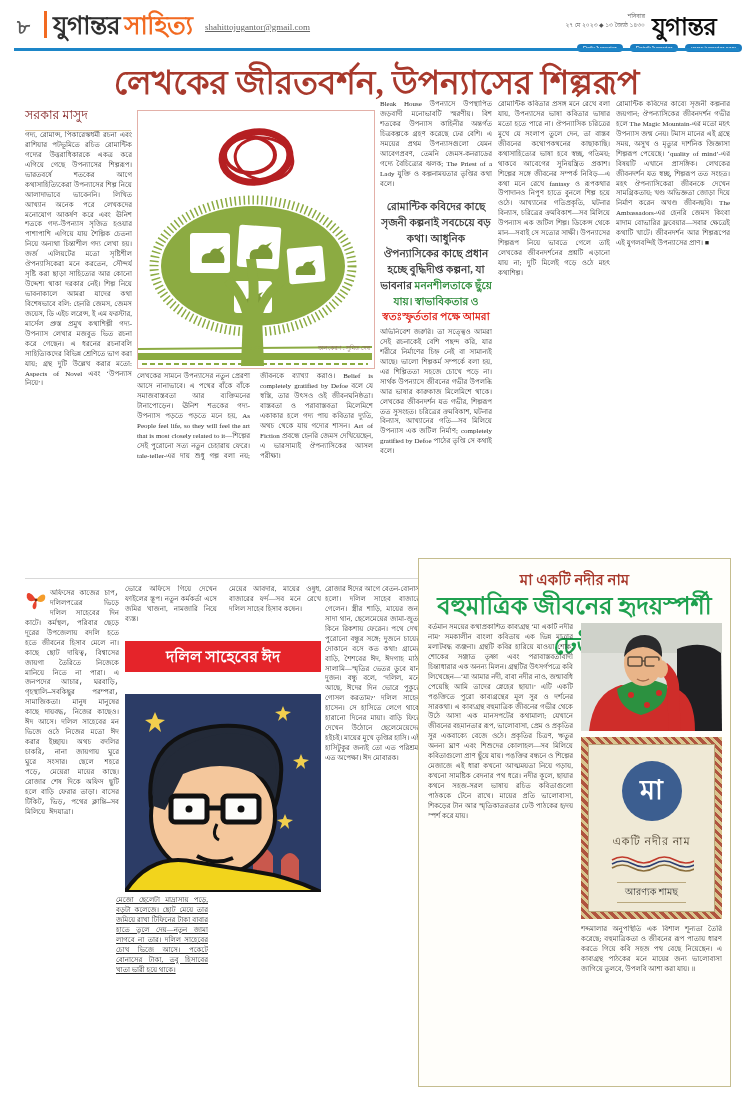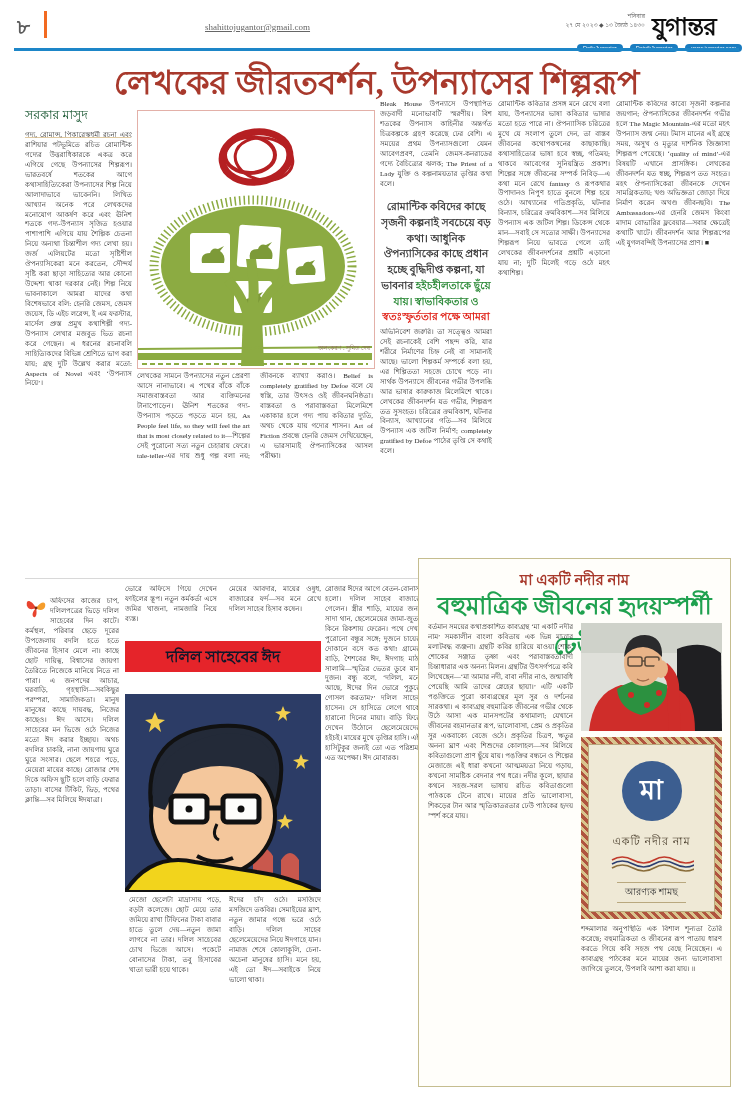--- a/index.html
+++ b/index.html
@@ -13,31 +13,31 @@
   .logo-black{font-size:25px;font-weight:900;color:#2f2f2f;letter-spacing:-0.5px;}
   .logo-orange{font-size:25px;font-weight:900;color:#f26a21;letter-spacing:-0.5px;}
   .email{font-size:9px;color:#666;}
   .masthead{font-size:24px;font-weight:900;color:#0e0e0e;letter-spacing:-0.5px;}
   .ed{font-size:6px;color:#555;text-align:right;line-height:1.5;}
   .badge{display:inline-block;background:#1a7cc0;color:#fff;font-size:5.5px;
          padding:1px 6px;border-radius:7px;margin-left:3px;font-family:"Liberation Sans",sans-serif;}
   .bluerule{height:3px;background:#1d86c8;}
   
   .headline{font-size:33px;font-weight:bold;color:#a8392c;text-align:center;white-space:nowrap;}
-  .byline{font-size:12.5px;color:#14532d;border-bottom:1px solid #e0c9a0;padding-bottom:11px;}
+  .byline{font-size:12.5px;color:#7f1d1d;border-bottom:1px solid #e0c9a0;padding-bottom:4px;}
   .imgbox{border:1px solid #e3b0a8;background:#fff;}
   .caption{position:absolute;right:4px;bottom:14px;font-size:6px;color:#8a6a5a;}
   .mid2{column-count:2;column-gap:10px;font-family:Liberation Serif, serif;}
   .pq{text-align:center;font-size:10.5px;line-height:1.5;font-weight:bold;}
   .pq .d{color:#3c3c3c;}
   .pq .g{color:#2e8b3a;}
   .pq .r{color:#e1251b;}
   
   .divider{height:1px;background:#d8d8d8;}
-  .storybanner{background:#e5242a;color:#0f172a;font-size:15.5px;font-weight:bold;
+  .storybanner{background:#e5242a;color:#ffffff;font-size:15.5px;font-weight:bold;
                text-align:center;line-height:31px;}
   .storybyline{font-size:11px;color:#222;text-align:center;}
   
   .revbox{border:1px solid #c5bd8f;background:#fffefa;}
   .rev-h1{font-size:15px;font-weight:bold;color:#a8392c;text-align:center;}
   .rev-h2{font-size:24px;font-weight:bold;color:#1fa14f;text-align:center;}
   .bookcover{background:#e9e2cb;border:7px solid transparent;
              border-image:repeating-linear-gradient(45deg,#b0543f 0 3px,#d9c48e 3px 6px) 7;
              box-sizing:border-box;display:flex;flex-direction:column;align-items:center;}
   .bookinner{width:100%;height:100%;border:1px solid #b9a87e;box-sizing:border-box;
@@ -47,20 +47,24 @@
   .booktitle{font-size:11px;color:#443826;letter-spacing:1px;margin-top:12px;}
   .bookauthor{font-size:9.5px;color:#333;margin-top:10px;border-top:1px solid #b9a87e;
               border-bottom:1px solid #b9a87e;padding:2px 8px;}
 </style>
 </head>
 <body>
 
 <div class="abs" style="left:0;top:0;width:753px;height:48px;">
   <div class="abs pageno" style="left:17px;top:12px;">৮</div>
   <div class="abs logobar" style="left:44px;top:11px;"></div>
+  <div class="abs" style="left:53px;top:6px;white-space:nowrap;">
+    <span class="logo-black">যুগান্তর</span>
+    <span class="logo-orange">সাহিত্য</span>
+  </div>
   <div class="abs email" style="left:205px;top:22px;text-decoration:underline;">shahittojugantor@gmail.com</div>
   <div class="abs ed" style="left:560px;top:12px;width:85px;">
     <div>শনিবার</div>
     <div>২৭ মে ২০২৩ ◆ ১৩ জ্যৈষ্ঠ ১৪৩০</div>
   </div>
   <div class="abs masthead" style="left:652px;top:8px;">যুগান্তর</div>
   <div class="abs" style="left:566px;top:36px;width:176px;text-align:right;white-space:nowrap;">
     <span class="badge">DailyJugantor</span>
     <span class="badge">DainikJugantor</span>
     <span class="badge">www.jugantor.com</span>
@@ -101,34 +105,34 @@
   <div class="caption">অলংকরণ : সুমিত দেব</div>
 </div>
 
 <div class="abs bt" style="left:25px;top:131px;width:107px;height:445px;">গদ্য, রোমান্স, পিকারেস্কধর্মী রচনা এবং রাশিয়ার পটভূমিতে রচিত রোমান্টিক গদ্যের উত্তরাধিকারকে একত্র করে এগিয়ে গেছে উপন্যাসের শিল্পরূপ। ভারতবর্ষে শতকের আগে কথাসাহিত্যিকেরা উপন্যাসের শিল্প নিয়ে আলাদাভাবে ভাবেননি। লিখিত আখ্যান অনেক পরে লেখকদের মনোযোগ আকর্ষণ করে এবং ঊনিশ শতকে গদ্য-উপন্যাস সৃজিত হওয়ার পাশাপাশি এগিয়ে যায় শৈল্পিক চেতনা নিয়ে অন্যথা চিন্তাশীল গদ্য লেখা হয়। জর্জ এলিয়টের মতো সৃষ্টিশীল ঔপন্যাসিকেরা মনে করতেন, সৌন্দর্য সৃষ্টি করা ছাড়া সাহিত্যের আর কোনো উদ্দেশ্য থাকা দরকার নেই। শিল্প নিয়ে ভাবনাকালে আমরা যাদের কথা বিশেষভাবে বলি: হেনরি জেমস, জেমস জয়েস, ডি এইচ লরেন্স, ই এম ফরস্টার, মার্সেল প্রুস্ত প্রমুখ কথাশিল্পী গদ্য-উপন্যাস লেখার মজবুত ভিত রচনা করে গেছেন। এ ধরনের রচনাবলি সাহিত্যিকদের বিভিন্ন শ্রেণিতে ভাগ করা যায়; গ্রন্থ দুটি উল্লেখ করার মতো: Aspects of Novel এবং ‘উপন্যাস নিয়ে’।</div>
 
 <div class="abs bt mid2" style="left:137px;top:372px;width:236px;height:204px;">লেখকের সামনে উপন্যাসের নতুন প্রেরণা আসে নানাভাবে। এ পথের বাঁকে বাঁকে সমাজবাস্তবতা আর ব্যক্তিমনের টানাপোড়েন। ঊনিশ শতকের গদ্য-উপন্যাস পড়তে পড়তে মনে হয়, As People feel life, so they will feel the art that is most closely related to it—শিল্পের সেই পুরোনো সত্য নতুন চেহারায় ফেরে। tale-teller-এর দায় শুধু গল্প বলা নয়; জীবনকে ব্যাখ্যা করাও। Belief is completely gratified by Defoe বলে যে স্বস্তি, তার উৎসও ওই জীবনঘনিষ্ঠতা। বাস্তবতা ও পরাবাস্তবতা মিলেমিশে একাকার হলে গদ্য পায় কবিতার দ্যুতি, অথচ থেকে যায় গদ্যের শাসন। Art of Fiction প্রবন্ধে হেনরি জেমস দেখিয়েছেন, এ ভারসাম্যই ঔপন্যাসিকের আসল পরীক্ষা।</div>
 
 <div class="abs bt" style="left:380px;top:100px;width:112px;height:95px;">Bleak House উপন্যাসে উপস্থাপিত জড়বাদী মনোভাবটি স্মরণীয়। বিশ শতকের উপন্যাস কাহিনীর অন্তর্গত চিত্রকল্পকে গ্রহণ করেছে ঢের বেশি। এ সময়ের প্রথম উপন্যাসগুলো যেমন আবেগপ্রবণ, তেমনি জেমস-কনরাডের গদ্যে বৈচিত্র্যের ঝলক; The Priest of a Lady যুক্তি ও কল্পনাময়তার তৃপ্তির কথা বলে।</div>
 
 <div class="abs pq" style="left:380px;top:199px;width:112px;height:124px;overflow:hidden;">
-  <span class="d">রোমান্টিক কবিদের কাছে সৃজনী কল্পনাই সবচেয়ে বড় কথা। আধুনিক ঔপন্যাসিকের কাছে প্রধান হচ্ছে বুদ্ধিদীপ্ত কল্পনা, যা ভাবনার </span><span class="g">হইচইীলতাকে ছুঁয়ে যায়। স্বাভাবিকতার ও </span><span class="r">স্বতঃস্ফূর্ততার পক্ষে আমরা যত কথাই বলি-না কেন, উপন্যাস শেষ পর্যন্ত একটা তৈরি করা জিনিস। সেজন্য </span>
+  <span class="d">রোমান্টিক কবিদের কাছে সৃজনী কল্পনাই সবচেয়ে বড় কথা। আধুনিক ঔপন্যাসিকের কাছে প্রধান হচ্ছে বুদ্ধিদীপ্ত কল্পনা, যা ভাবনার </span><span class="g">মননশীলতাকে ছুঁয়ে যায়। স্বাভাবিকতার ও </span><span class="r">স্বতঃস্ফূর্ততার পক্ষে আমরা যত কথাই বলি-না কেন, উপন্যাস শেষ পর্যন্ত একটা তৈরি করা জিনিস। সেজন্য </span>
 </div>
 
 <div class="abs bt" style="left:380px;top:328px;width:112px;height:248px;">অভিনিবেশ জরুরি। তা সত্ত্বেও আমরা সেই রচনাকেই বেশি পছন্দ করি, যার শরীরে নির্মাণের চিহ্ন নেই বা সামান্যই আছে। ভালো শিল্পকর্ম সম্পর্কে বলা হয়, এর শিল্পিততা সহজে চোখে পড়ে না। সার্থক উপন্যাসে জীবনের গভীর উপলব্ধি আর ভাষার কারুকাজ মিলেমিশে থাকে। লেখকের জীবনদর্শন যত গভীর, শিল্পরূপ তত সুসংহত। চরিত্রের ক্রমবিকাশ, ঘটনার বিন্যাস, আখ্যানের গতি—সব মিলিয়ে উপন্যাস এক জটিল নির্মাণ; completely gratified by Defoe পাঠের তৃপ্তি সে কথাই বলে।</div>
 
 <div class="abs bt" style="left:498px;top:100px;width:112px;height:476px;">রোমান্টিক কবিতার প্রসঙ্গ মনে রেখে বলা যায়, উপন্যাসের ভাষা কবিতার ভাষার মতো হতে পারে না। ঔপন্যাসিক চরিত্রের মুখে যে সংলাপ তুলে দেন, তা বাস্তব জীবনের কথোপকথনের কাছাকাছি। কথাসাহিত্যের ভাষা হবে স্বচ্ছ, গতিময়; থাকবে আবেগের সুনিয়ন্ত্রিত প্রকাশ। শিল্পের সঙ্গে জীবনের সম্পর্ক নিবিড়—এ কথা মনে রেখে fantasy ও রূপকথার উপাদানও নিপুণ হাতে বুনলে শিল্প হয়ে ওঠে। আখ্যানের গতিপ্রকৃতি, ঘটনার বিন্যাস, চরিত্রের ক্রমবিকাশ—সব মিলিয়ে উপন্যাস এক জটিল শিল্প। ডিকেন্স থেকে মান—সবাই সে সত্যের সাক্ষী। উপন্যাসের শিল্পরূপ নিয়ে ভাবতে গেলে তাই লেখকের জীবনদর্শনের প্রশ্নটি এড়ানো যায় না; দুটি মিলেই গড়ে ওঠে মহৎ কথাশিল্প।</div>
 
 <div class="abs bt" style="left:616px;top:100px;width:114px;height:452px;">রোমান্টিক কবিদের কাব্যে সৃজনী কল্পনার জয়গান; ঔপন্যাসিকের জীবনদর্শন গভীর হলে The Magic Mountain-এর মতো মহৎ উপন্যাস জন্ম নেয়। টমাস মানের এই গ্রন্থে সময়, অসুখ ও মৃত্যুর দার্শনিক জিজ্ঞাসা শিল্পরূপ পেয়েছে। ‘quality of mind’-এর বিষয়টি এখানে প্রাসঙ্গিক। লেখকের জীবনদর্শন যত স্বচ্ছ, শিল্পরূপ তত সংহত। মহৎ ঔপন্যাসিকেরা জীবনকে দেখেন সামগ্রিকতায়; খণ্ড অভিজ্ঞতা জোড়া দিয়ে নির্মাণ করেন অখণ্ড জীবনছবি। The Ambassadors-এর হেনরি জেমস কিংবা মাদাম বোভারির ফ্লবেয়ার—সবার ক্ষেত্রেই কথাটি খাটে। জীবনদর্শন আর শিল্পরূপের এই যুগলবন্দিই উপন্যাসের প্রাণ। ■</div>
 
 <div class="abs divider" style="left:25px;top:578px;width:400px;"></div>
 
 <div class="abs" style="left:25px;top:585px;width:403px;height:500px;">
 
-  <div class="abs bt" style="left:0;top:12px;width:94px;height:497px;">
+  <div class="abs bt" style="left:0;top:4px;width:94px;height:497px;font-family:Liberation Mono, monospace;">
     <svg width="22" height="22" viewBox="0 0 24 24" style="float:left;margin:0 3px 2px 0;">
       <path d="M12,12 C6,2 1,3 2,9 C3,14 8,14 12,12 Z" fill="#e8432e"></path>
       <path d="M12,12 C18,4 23,5 22,10 C21,15 15,15 12,12 Z" fill="#f59d2b"></path>
       <path d="M12,12 C8,16 7,21 10,22 C13,22 13,16 12,12 Z" fill="#e8432e"></path>
       <circle cx="12" cy="12" r="1.6" fill="#7a2a12"></circle>
     </svg>
     <span>অফিসের কাজের চাপ, দলিলপত্রের ভিড়ে দলিল সাহেবের দিন কাটে। কর্মস্থল, পরিবার ছেড়ে দূরের উপজেলায় বদলি হতে হতে জীবনের হিসাব মেলে না। কাছে ছোট দায়িত্ব, বিশ্বাসের জায়গা তৈরিতে নিজেকে মানিয়ে নিতে না পারা। এ জনপদের আচার, ঘরবাড়ি, গৃহস্থালি—সবকিছুর পরম্পরা, সামাজিকতা। মানুষ মানুষের কাছে দায়বদ্ধ, নিজের কাছেও। ঈদ আসে। দলিল সাহেবের মন ভিজে ওঠে নিজের মতো ঈদ করার ইচ্ছায়। অথচ বদলির চাকরি, নানা জায়গায় ঘুরে ঘুরে সংসার। ছেলে শহরে পড়ে, মেয়েরা মায়ের কাছে। রোজার শেষ দিকে অফিস ছুটি হলে বাড়ি ফেরার তাড়া। বাসের টিকিট, ভিড়, পথের ক্লান্তি—সব মিলিয়ে ঈদযাত্রা।</span>
   </div>
 
   <div class="abs bt" style="left:204px;top:0;width:92px;height:53px;">মেয়ের আবদার, মায়ের ওষুধ, বাজারের ফর্দ—সব মনে রেখে দলিল সাহেব হিসাব কষেন।</div>
@@ -158,22 +162,21 @@
         <line x1="82" y1="114" x2="98" y2="114"></line>
       </g>
       <circle cx="64" cy="115" r="3.5" fill="#111"></circle>
       <circle cx="116" cy="115" r="3.5" fill="#111"></circle>
       <path d="M92,130 q-6,12 2,16" stroke="#111" fill="none" stroke-width="3"></path>
       <path d="M72,162 q18,10 36,2" stroke="#111" stroke-width="4" fill="none"></path>
       <path d="M0,198 Q26,158 70,168 L132,178 Q162,182 196,198 Z" fill="#f2d41c" stroke="#111" stroke-width="4"></path>
     </svg>
   </div>
 
-  <div class="abs bt" style="left:104px;top:311px;width:92px;height:186px;">মেজো ছেলেটা মাদ্রাসায় পড়ে, বড়টা কলেজে। ছোট মেয়ে তার জমিয়ে রাখা টিফিনের টাকা বাবার হাতে তুলে দেয়—নতুন জামা লাগবে না তার। দলিল সাহেবের চোখ ভিজে আসে। পকেটে বোনাসের টাকা, তবু হিসাবের খাতা ভারী হয়ে থাকে।</div>
-  <div class="abs bt" style="left:204px;top:311px;width:92px;height:186px;">ঈদের চাঁদ ওঠে। মসজিদে মসজিদে তকবির। সেমাইয়ের ঘ্রাণ, নতুন জামার গন্ধে ভরে ওঠে বাড়ি। দলিল সাহেব ছেলেমেয়েদের নিয়ে ঈদগাহে যান। নামাজ শেষে কোলাকুলি, চেনা-অচেনা মানুষের হাসি। মনে হয়, এই তো ঈদ—সবাইকে নিয়ে ভালো থাকা।</div>
+  <div class="abs bt" style="left:91px;top:311px;width:92px;height:186px;text-decoration:underline;">মেজো ছেলেটা মাদ্রাসায় পড়ে, বড়টা কলেজে। ছোট মেয়ে তার জমিয়ে রাখা টিফিনের টাকা বাবার হাতে তুলে দেয়—নতুন জামা লাগবে না তার। দলিল সাহেবের চোখ ভিজে আসে। পকেটে বোনাসের টাকা, তবু হিসাবের খাতা ভারী হয়ে থাকে।</div>
 
   <div class="abs bt" style="left:300px;top:0;width:95px;height:497px;">রোজার ঈদের আগে বেতন-বোনাস হলো। দলিল সাহেব বাজারে গেলেন। স্ত্রীর শাড়ি, মায়ের জন্য সাদা থান, ছেলেমেয়ের জামা-জুতা কিনে রিকশায় ফেরেন। পথে দেখা পুরোনো বন্ধুর সঙ্গে; দুজনে চায়ের দোকানে বসে কত কথা! গ্রামের বাড়ি, শৈশবের ঈদ, ঈদগাহ মাঠ, সালামি—স্মৃতির ভেতর ডুবে যান দুজন। বন্ধু বলে, ‘দলিল, মনে আছে, ঈদের দিন ভোরে পুকুরে গোসল করতাম?’ দলিল সাহেব হাসেন। সে হাসিতে লেগে থাকে হারানো দিনের মায়া। বাড়ি ফিরে দেখেন উঠোনে ছেলেমেয়েদের হইচই। মায়ের মুখে তৃপ্তির হাসি। এই হাসিটুকুর জন্যই তো এত পরিশ্রম, এত অপেক্ষা। ঈদ মোবারক।</div>
 </div>
 
 <div class="abs revbox" style="left:418px;top:558px;width:311px;height:527px;">
   <div class="abs rev-h1" style="left:0;top:9px;width:311px;">মা একটি নদীর নাম</div>
   <div class="abs rev-h2" style="left:0;top:28px;width:311px;">বহুমাত্রিক জীবনের হৃদয়স্পর্শী ঢেউ</div>
 
   <div class="abs bt" style="left:9px;top:64px;width:145px;height:452px;">বর্তমান সময়ের কথাপ্রকাশিত কাব্যগ্রন্থ ‘মা একটি নদীর নাম’ সমকালীন বাংলা কবিতায় এক ভিন্ন মাত্রার মলাটবদ্ধ ব্যঞ্জনা। গ্রন্থটি কবির হারিয়ে যাওয়া শোক, শোকের সঞ্জাত তৃষ্ণা এবং পরাবাস্তবতাবাদী চিন্তাধারার এক অনন্য মিলন। গ্রন্থটির উৎসর্গপত্রে কবি লিখেছেন—‘মা আমার নদী, বাবা নদীর নাও, জন্মাবধি পেয়েছি আমি তাদের স্নেহের ছায়া।’ এটি একটি পঙক্তিতে পুরো কাব্যগ্রন্থের মূল সুর ও দর্শনের সারকথা। এ কাব্যগ্রন্থ বহুমাত্রিক জীবনের গভীর থেকে উঠে আসা এক মানসপটের কথামালা; যেখানে জীবনের বহমানতার রূপ, ভালোবাসা, প্রেম ও প্রকৃতির সুর একবাক্যে বেজে ওঠে। প্রকৃতির চিত্রণ, ঋতুর অনন্য ঘ্রাণ এবং শিশুদের কোলাহল—সব মিলিয়ে কবিতাগুলো প্রাণ ছুঁয়ে যায়। পঙক্তির বন্ধনে ও শিল্পের মেজাজে এই ধারা কখনো আত্মময়তা নিয়ে গড়ায়, কখনো সামষ্টিক বেদনার পথ ধরে। নদীর কূলে, ছায়ার কথনে সহজ-সরল ভাষায় রচিত কবিতাগুলো পাঠককে টেনে রাখে। মায়ের প্রতি ভালোবাসা, শিকড়ের টান আর স্মৃতিকাতরতার ঢেউ পাঠকের হৃদয় স্পর্শ করে যায়।</div>
 

